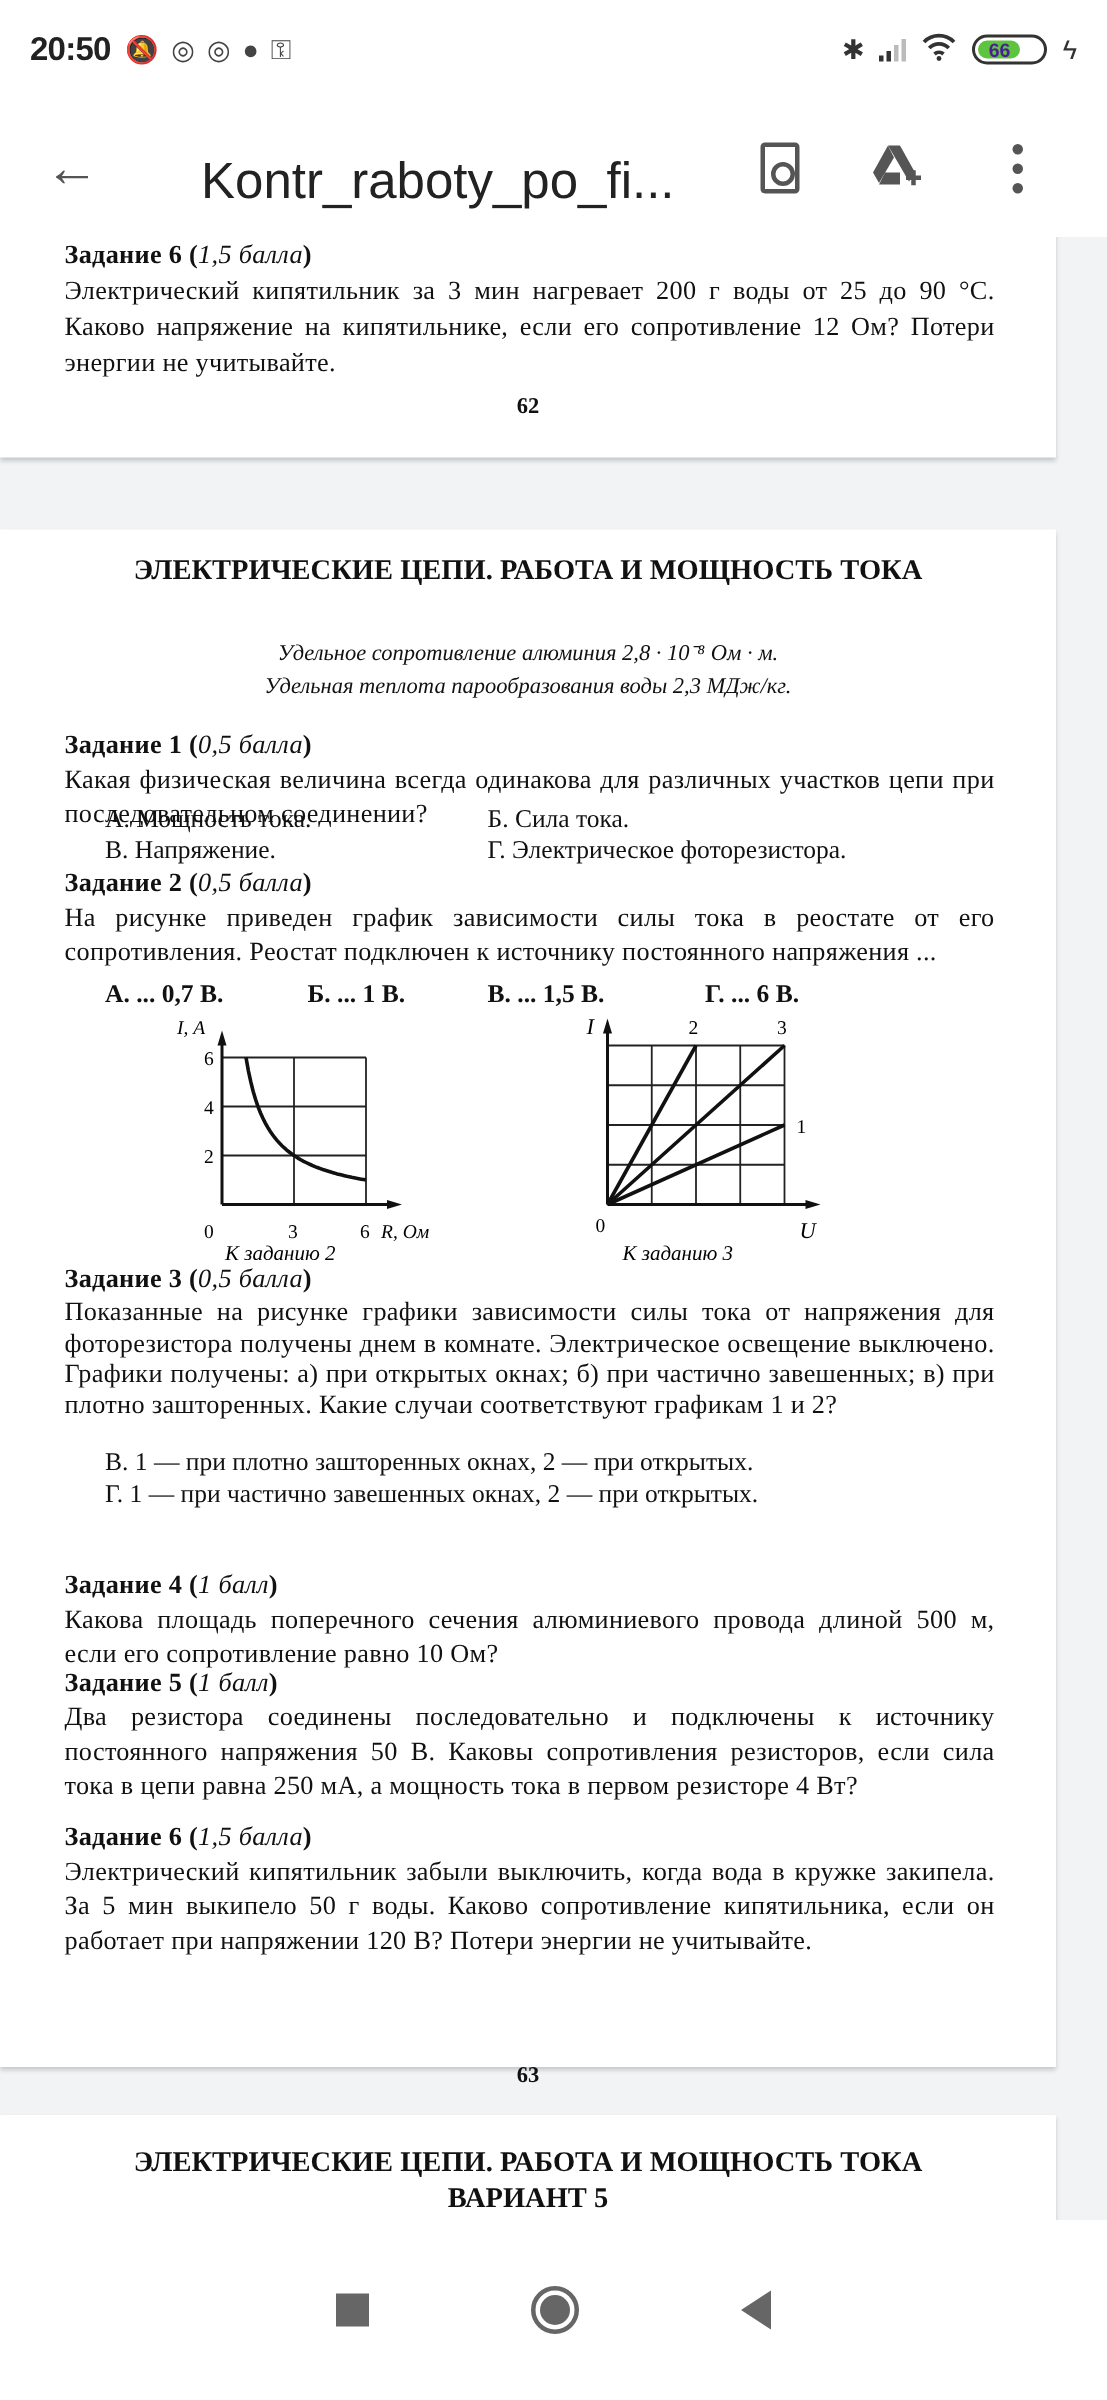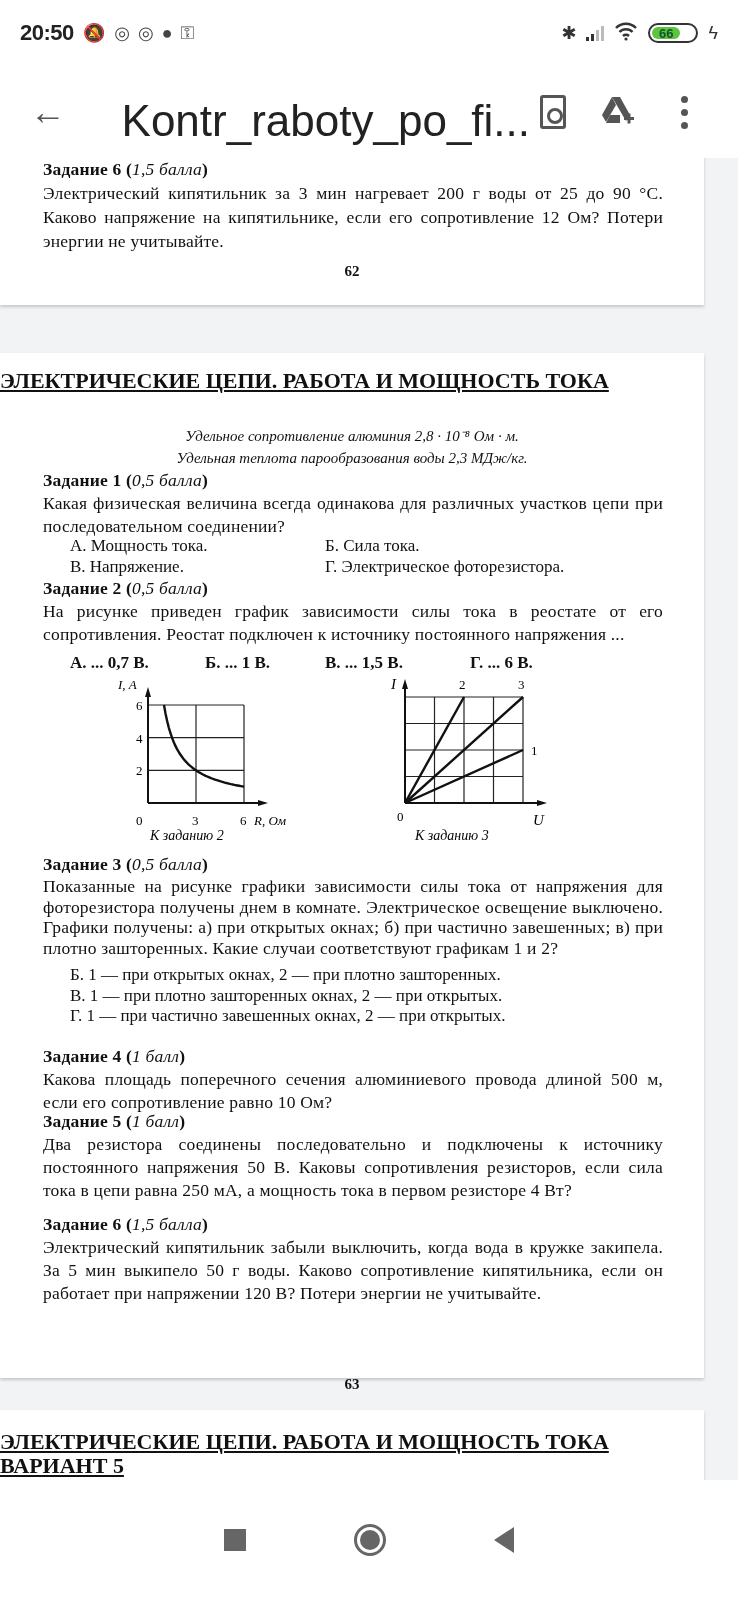--- a/index.html
+++ b/index.html
@@ -2,43 +2,43 @@
 <html><head>
 <meta charset="utf-8">
 <style>
   * { box-sizing: border-box; margin: 0; padding: 0; }
   html, body { width: 738px; height: 1600px; overflow: hidden; background: #f1f3f4; font-family: "Liberation Serif", serif; }
   .statusbar { position: absolute; top: 0; left: 0; width: 738px; height: 66px; background: #fff; display: flex; align-items: center; padding: 0 20px; font-family: "Liberation Sans", sans-serif; }
   .sb-time { font-size: 22px; font-weight: bold; color: #222; letter-spacing: -0.5px; }
   .sb-icons-left { display: flex; gap: 8px; margin-left: 10px; color: #444; font-size: 18px; align-items: center; }
   .sb-right { margin-left: auto; display: flex; align-items: center; gap: 10px; color: #333; font-size: 18px; }
   .battery { width: 50px; height: 20px; border: 2px solid #333; border-radius: 10px; display: flex; align-items: center; padding: 2px; position: relative; }
-  .battery-fill { height: 100%; background: #5cc43e; border-radius: 7px; display: flex; align-items: center; justify-content: center; font-size: 13px; font-weight: bold; color: #14532d; }
+  .battery-fill { height: 100%; background: #5cc43e; border-radius: 7px; display: flex; align-items: center; justify-content: center; font-size: 13px; font-weight: bold; color: #4c1d95; }
   .signal { display: flex; align-items: flex-end; gap: 2px; height: 16px; }
   .signal span { width: 3px; background: #333; display: block; }
   .signal span.dim { background: #bbb; }
   .appbar { position: absolute; top: 66px; left: 0; width: 738px; height: 92px; background: #fff; display: flex; align-items: center; font-family: "Liberation Sans", sans-serif; }
   .back { width: 56px; margin-left: 30px; font-size: 36px; color: #555; cursor: pointer; }
-  .title { font-size: 44px; color: #222; margin-left: 48px; flex: 1; white-space: nowrap; margin-top: 18px; }
+  .title { font-size: 34px; color: #222; margin-left: 48px; flex: 1; white-space: nowrap; margin-top: 18px; }
   .appbar-icon { width: 60px; display: flex; justify-content: center; align-items: center; cursor: pointer; }
   .doc-search { width: 26px; height: 34px; border: 3px solid #555; border-radius: 3px; position: relative; }
   .doc-search::after { content: ""; position: absolute; left: 4px; top: 10px; width: 10px; height: 10px; border: 3px solid #555; border-radius: 50%; }
   .more { display: flex; flex-direction: column; gap: 6px; align-items: center; margin-right: 30px; }
   .more span { width: 7px; height: 7px; border-radius: 50%; background: #555; display: block; }
   .content { position: absolute; top: 158px; left: 0; width: 738px; height: 1322px; overflow: hidden; }
   .page { position: absolute; left: 0; width: 704px; background: #fff; box-shadow: 0 2px 3px rgba(0,0,0,0.18); color: #111; }
   .p62 { top: -10px; height: 157px; }
   .p63 { top: 195px; height: 1025px; }
   .p64 { top: 1252px; height: 120px; }
   .txt { font-size: 17.5px; line-height: 23px; letter-spacing: 0.2px; }
   .tx { position: absolute; left: 43px; width: 620px; text-align: justify; }
   .h { font-weight: bold; }
   .h i { font-weight: normal; }
   .pnum { position: absolute; width: 100%; text-align: center; font-weight: bold; font-size: 15px; }
-  .ctitle { position: absolute; width: 100%; font-weight: bold; font-size: 22px; line-height: 24px; text-decoration: underline; }
+  .ctitle { position: absolute; width: 100%; text-align: center; font-weight: bold; font-size: 19px; line-height: 24px; }
   .sub { position: absolute; width: 100%; text-align: center; font-style: italic; font-size: 15px; line-height: 22px; }
   .opts { position: absolute; left: 70px; font-size: 17px; line-height: 21px; }
   .opt-grid { display: grid; grid-template-columns: 255px 330px; }
   .navbar { position: absolute; bottom: 0; left: 0; width: 738px; height: 120px; background: #fff; display: flex; justify-content: center; align-items: center; gap: 108px; }
   .nav-square { width: 22px; height: 22px; background: #666; cursor: pointer; }
   .nav-home { width: 32px; height: 32px; border: 3px solid #666; border-radius: 50%; display: flex; align-items: center; justify-content: center; cursor: pointer; }
   .nav-home span { width: 20px; height: 20px; background: #666; border-radius: 50%; display: block; }
   .nav-back { width: 0; height: 0; border-top: 13px solid transparent; border-bottom: 13px solid transparent; border-right: 20px solid #666; cursor: pointer; }
   svg text { font-family: "Liberation Serif", serif; }
 </style>
@@ -111,21 +111,21 @@
 
   <div class="page p63">
     <div class="ctitle" style="top:16px;">
       <div>ЭЛЕКТРИЧЕСКИЕ ЦЕПИ. РАБОТА И МОЩНОСТЬ ТОКА</div>
     </div>
     <div class="sub" style="top:72px;">
       <div>Удельное сопротивление алюминия 2,8 · 10⁻⁸ Ом · м.</div>
       <div>Удельная теплота парообразования воды 2,3 МДж/кг.</div>
     </div>
 
-    <div class="tx txt" style="top:116px;">
+    <div class="tx txt" style="top:132px;">
       <div class="h"><span>Задание 1</span> (<i>0,5 балла</i>)</div>
       <div>Какая физическая величина всегда одинакова для различных участков цепи при последовательном соединении?</div>
     </div>
     <div class="opts opt-grid" style="top:182px;">
       <div>А. Мощность тока.</div>
       <div>Б. Сила тока.</div>
       <div>В. Напряжение.</div>
       <div>Г. Электрическое фоторезистора.</div>
     </div>
 
@@ -180,26 +180,25 @@
         <path d="M30,128 L148,22" stroke="#111" stroke-width="2.4" fill="none"></path>
         <text x="156" y="80" font-size="13">1</text>
         <text x="84" y="14" font-size="13">2</text>
         <text x="143" y="14" font-size="13">3</text>
         <text x="22" y="146" font-size="13">0</text>
         <text x="158" y="150" font-size="15" font-style="italic">U</text>
         <text x="16" y="14" font-size="15" font-style="italic">I</text>
         <text x="40" y="165" font-size="14" font-style="italic">К заданию 3</text>
       </svg>
 
-    <div class="tx txt" style="top:500px;">
+    <div class="tx txt" style="top:488px;">
       <div class="h"><span>Задание 3</span> (<i>0,5 балла</i>)</div>
       <div style="line-height:20.5px;">Показанные на рисунке графики зависимости силы тока от напряжения для фоторезистора получены днем в комнате. Электрическое освещение выключено. Графики получены: а) при открытых окнах; б) при частично завешенных; в) при плотно зашторенных. Какие случаи соответствуют графикам 1 и 2?</div>
     </div>
     <div class="opts" style="top:612px; line-height:20.5px;">
-      <div>Б. 1 — при открытых окнах, 2 — при плотно зашторенных.</div>
       <div>В. 1 — при плотно зашторенных окнах, 2 — при открытых.</div>
       <div>Г. 1 — при частично завешенных окнах, 2 — при открытых.</div>
     </div>
 
     <div class="tx txt" style="top:692px;">
       <div class="h"><span>Задание 4</span> (<i>1 балл</i>)</div>
       <div>Какова площадь поперечного сечения алюминиевого провода длиной 500 м, если его сопротивление равно 10 Ом?</div>
     </div>
 
     <div class="tx txt" style="top:757px;">

